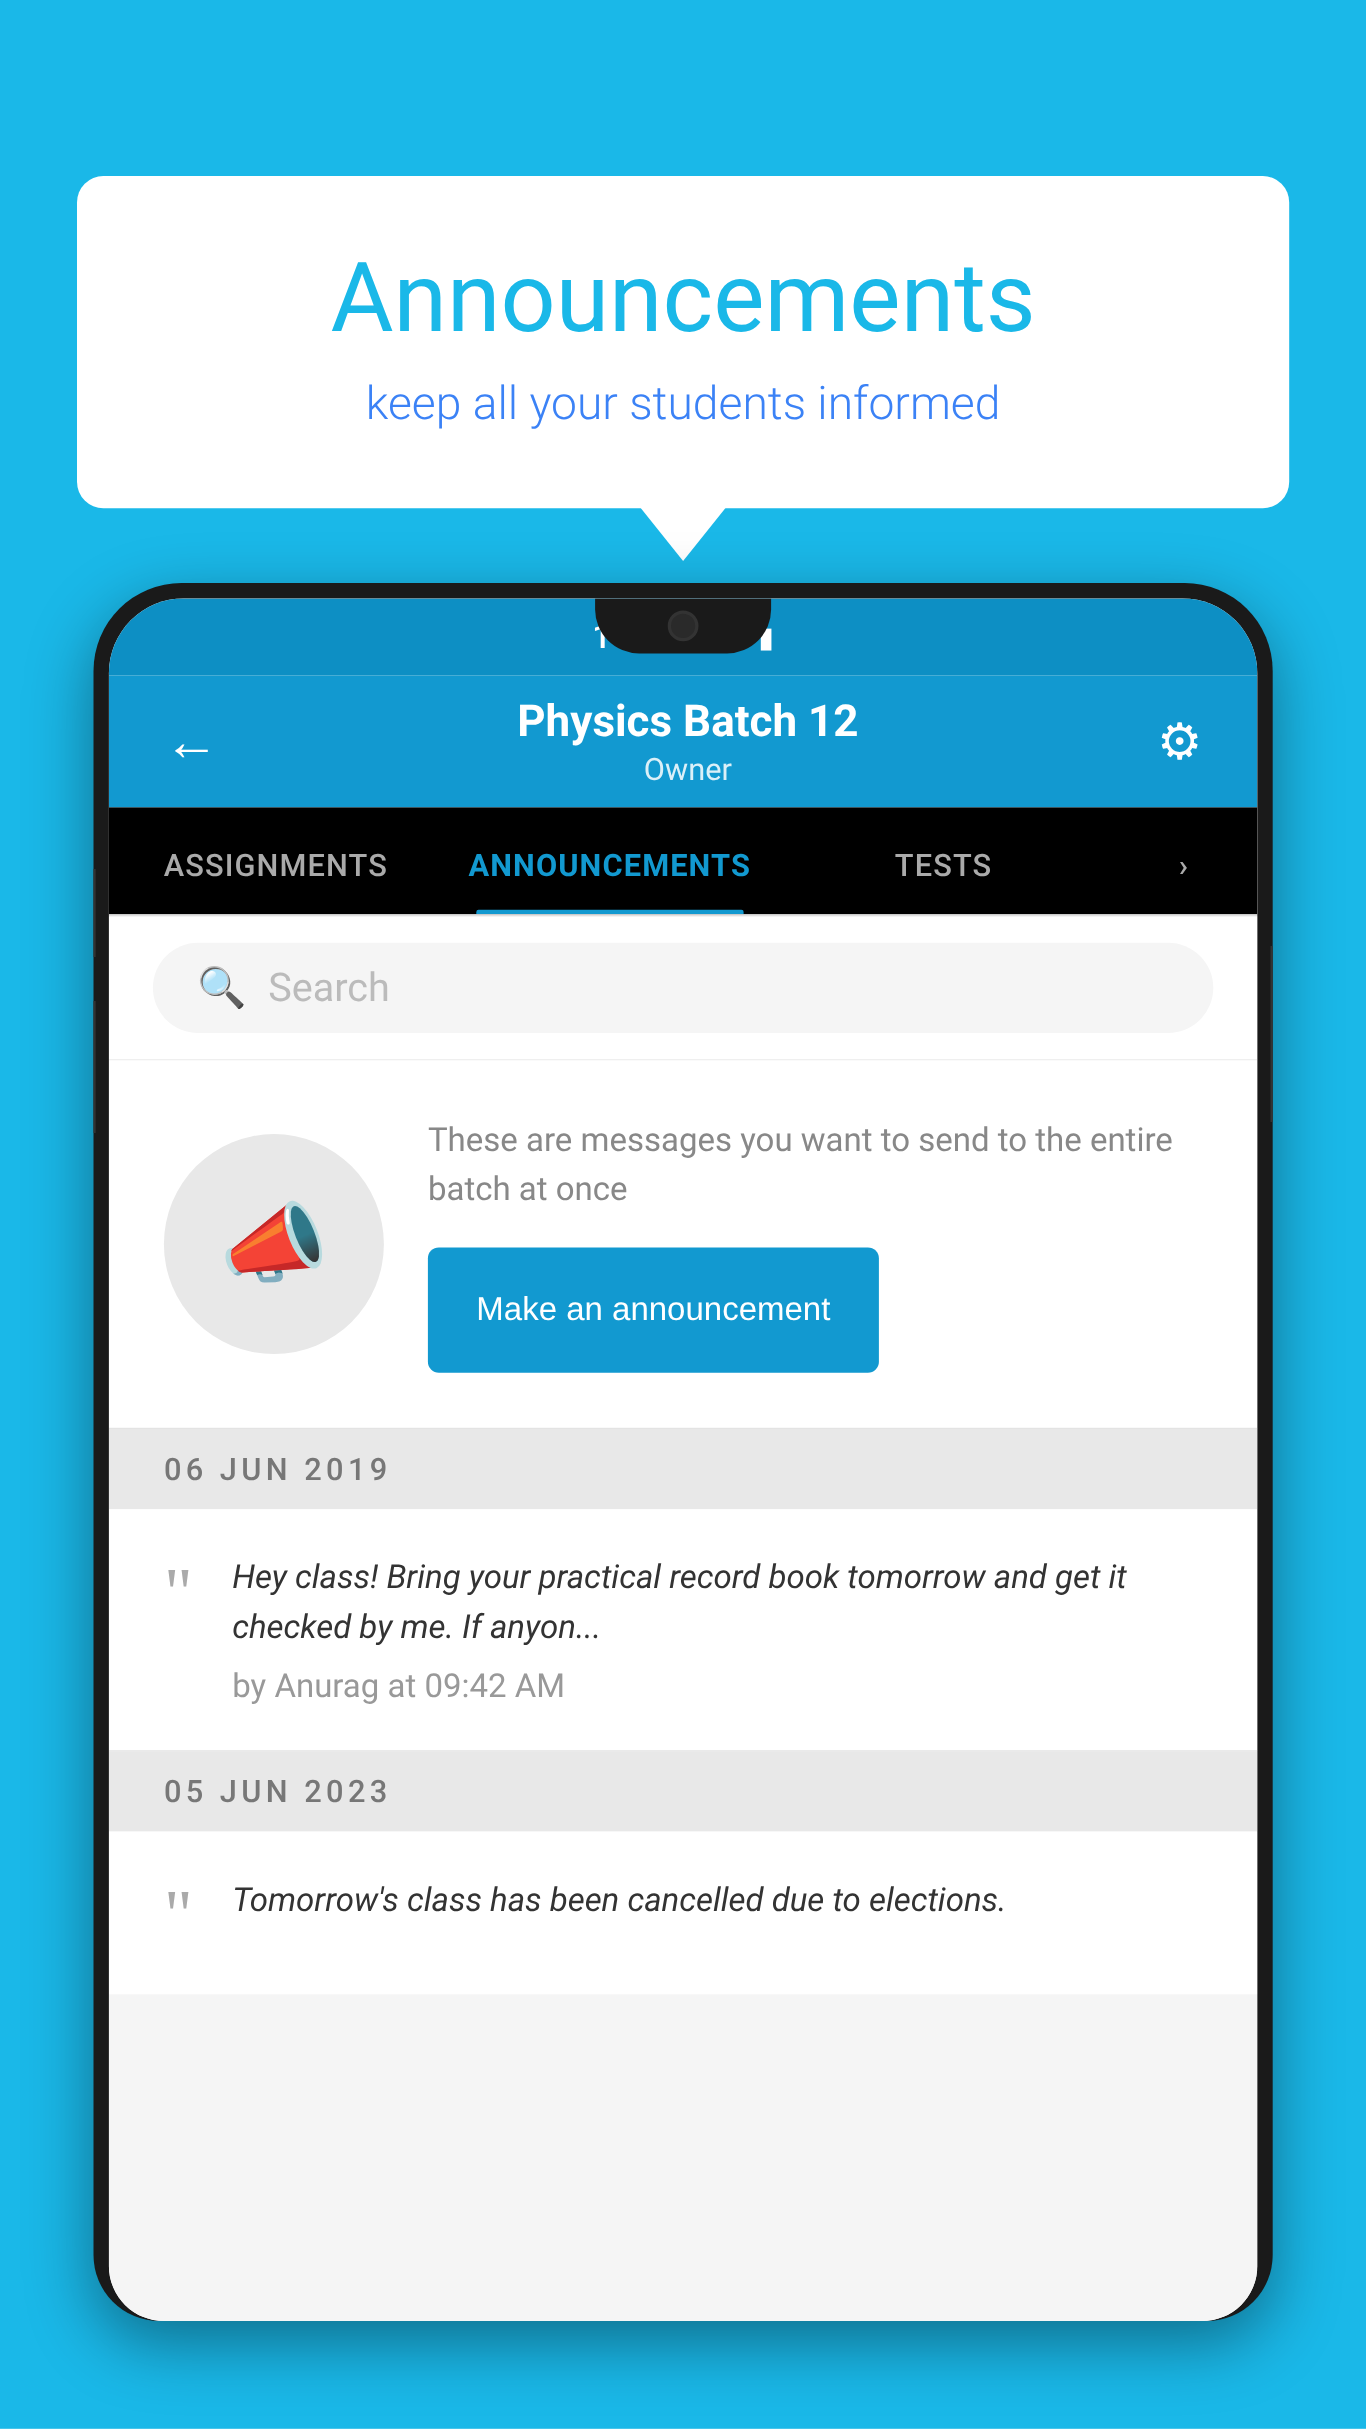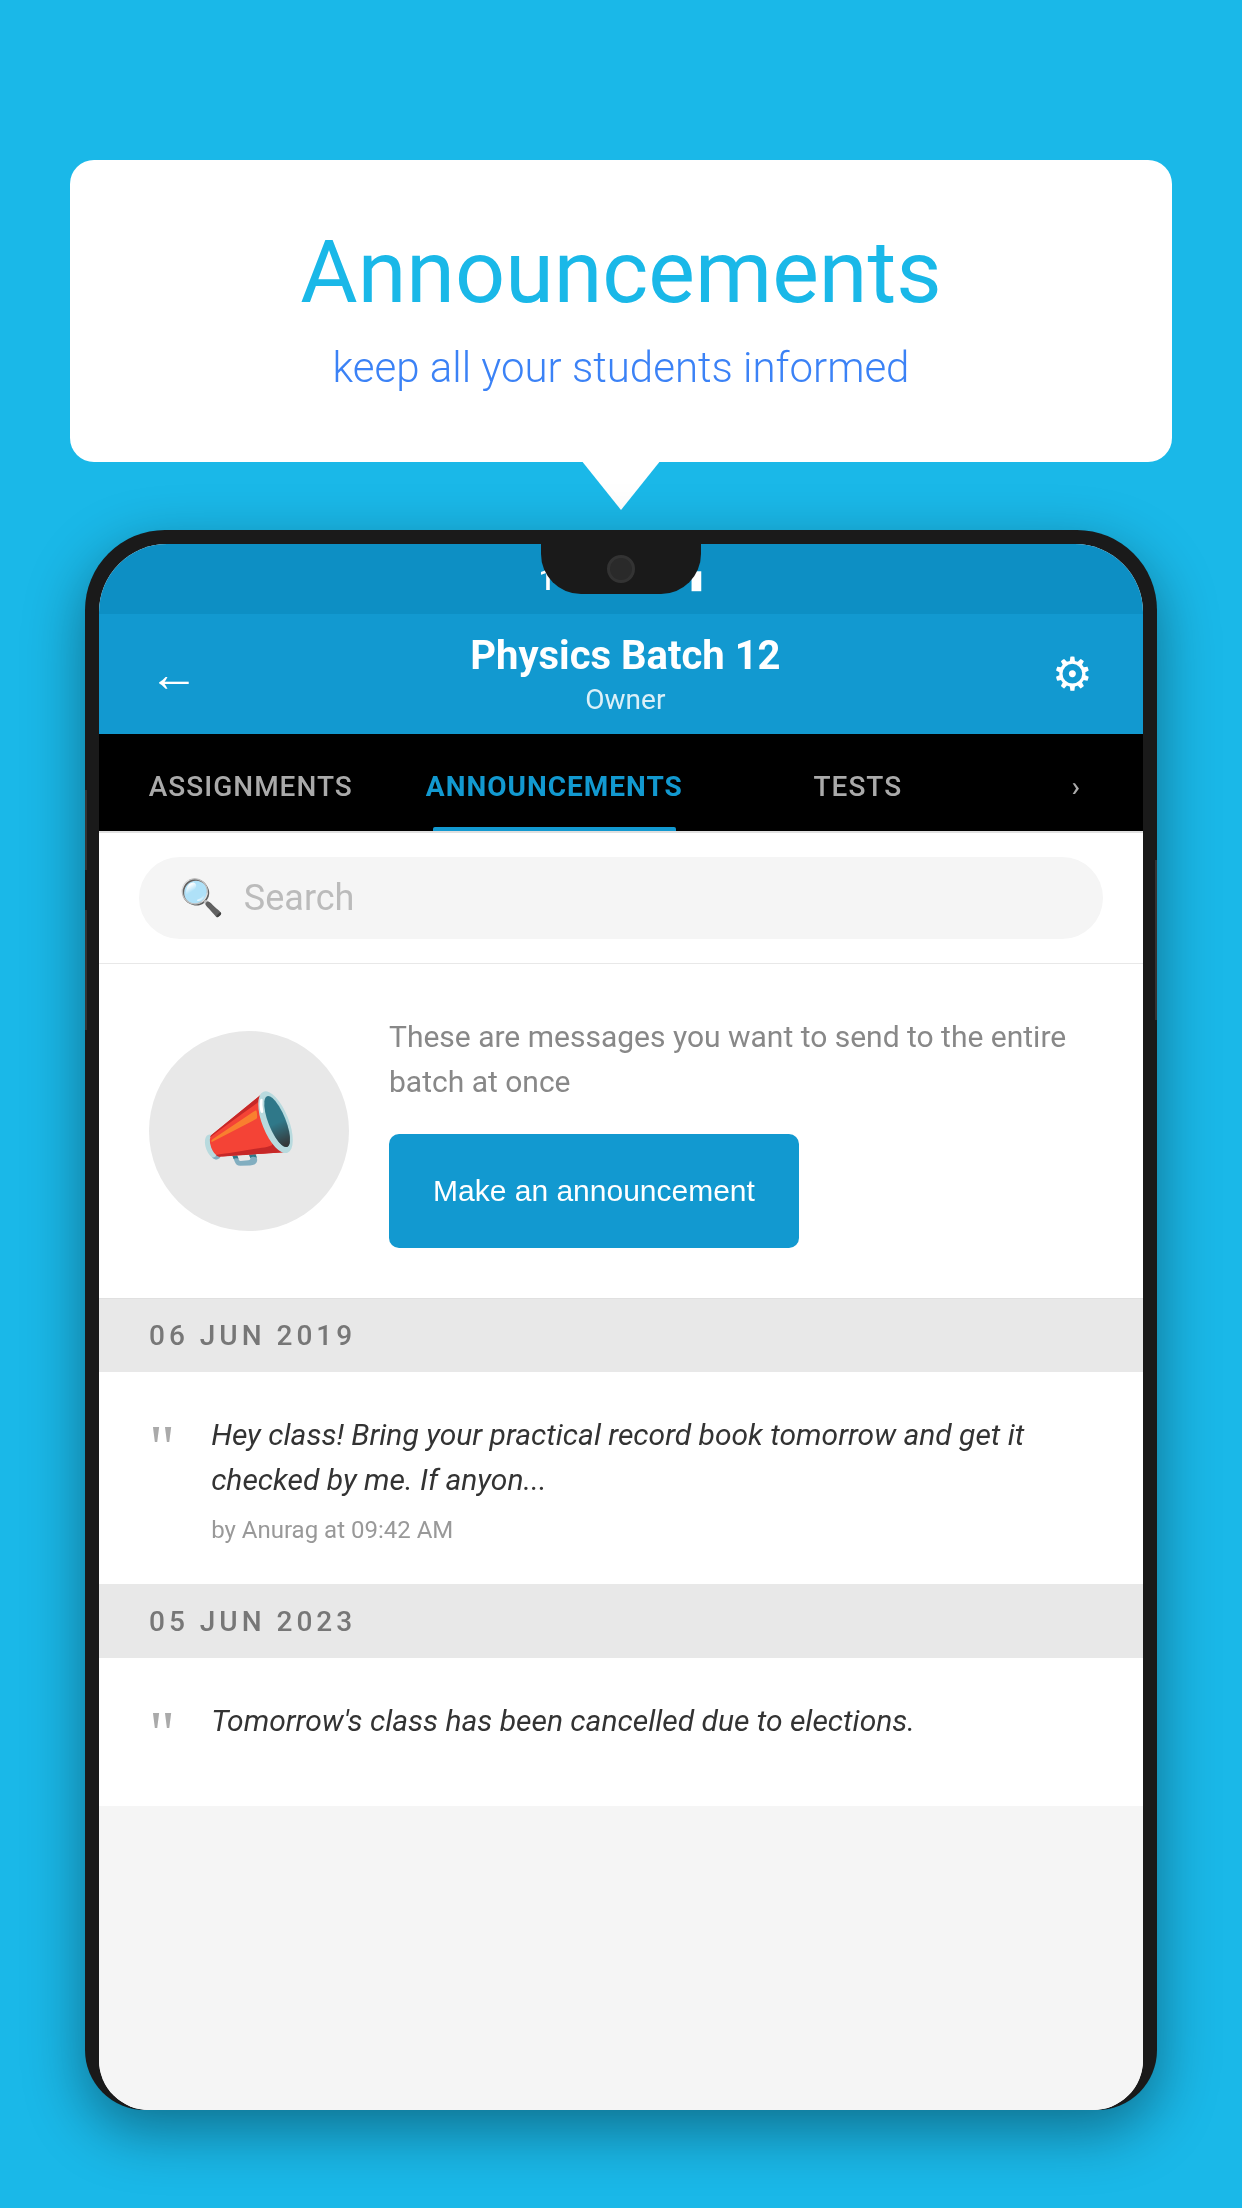--- a/index.html
+++ b/index.html
@@ -322,21 +322,21 @@
     .announcement-message {
       color: #333;
       font-size: 30px;
       font-style: italic;
       line-height: 1.5;
       margin-bottom: 14px;
     }
 
     .announcement-meta {
       color: #999;
-      font-size: 24px;
+      font-size: 30px;
     }
 
     
     .announcement-item-partial {
       background: white;
       padding: 40px 50px;
       display: flex;
       align-items: flex-start;
       gap: 36px;
     }

